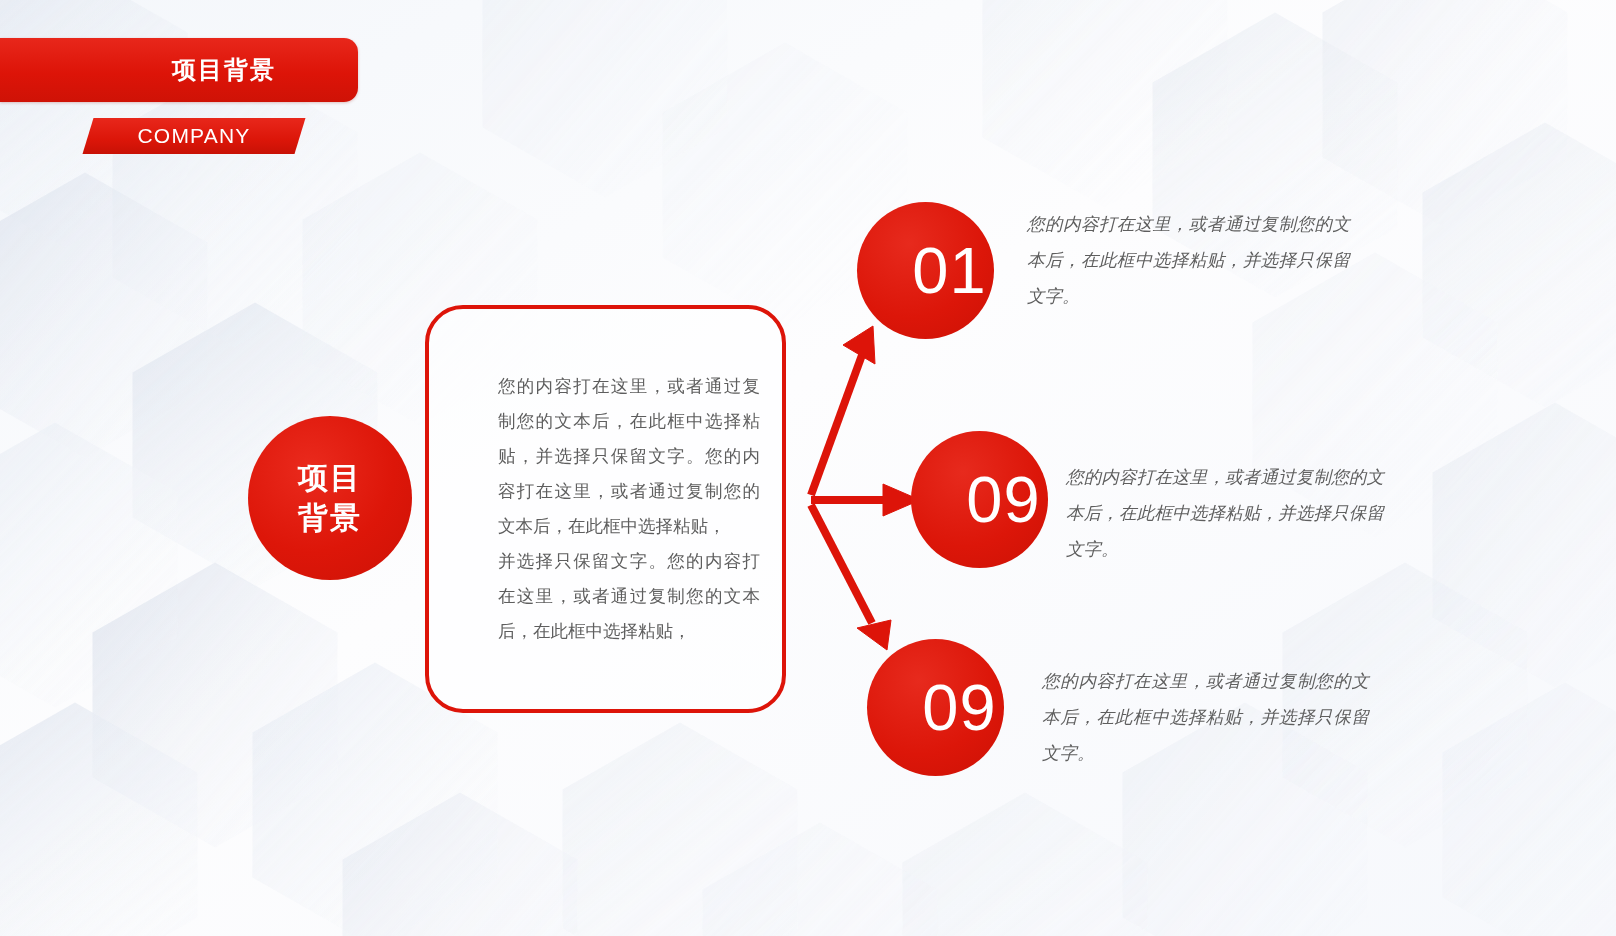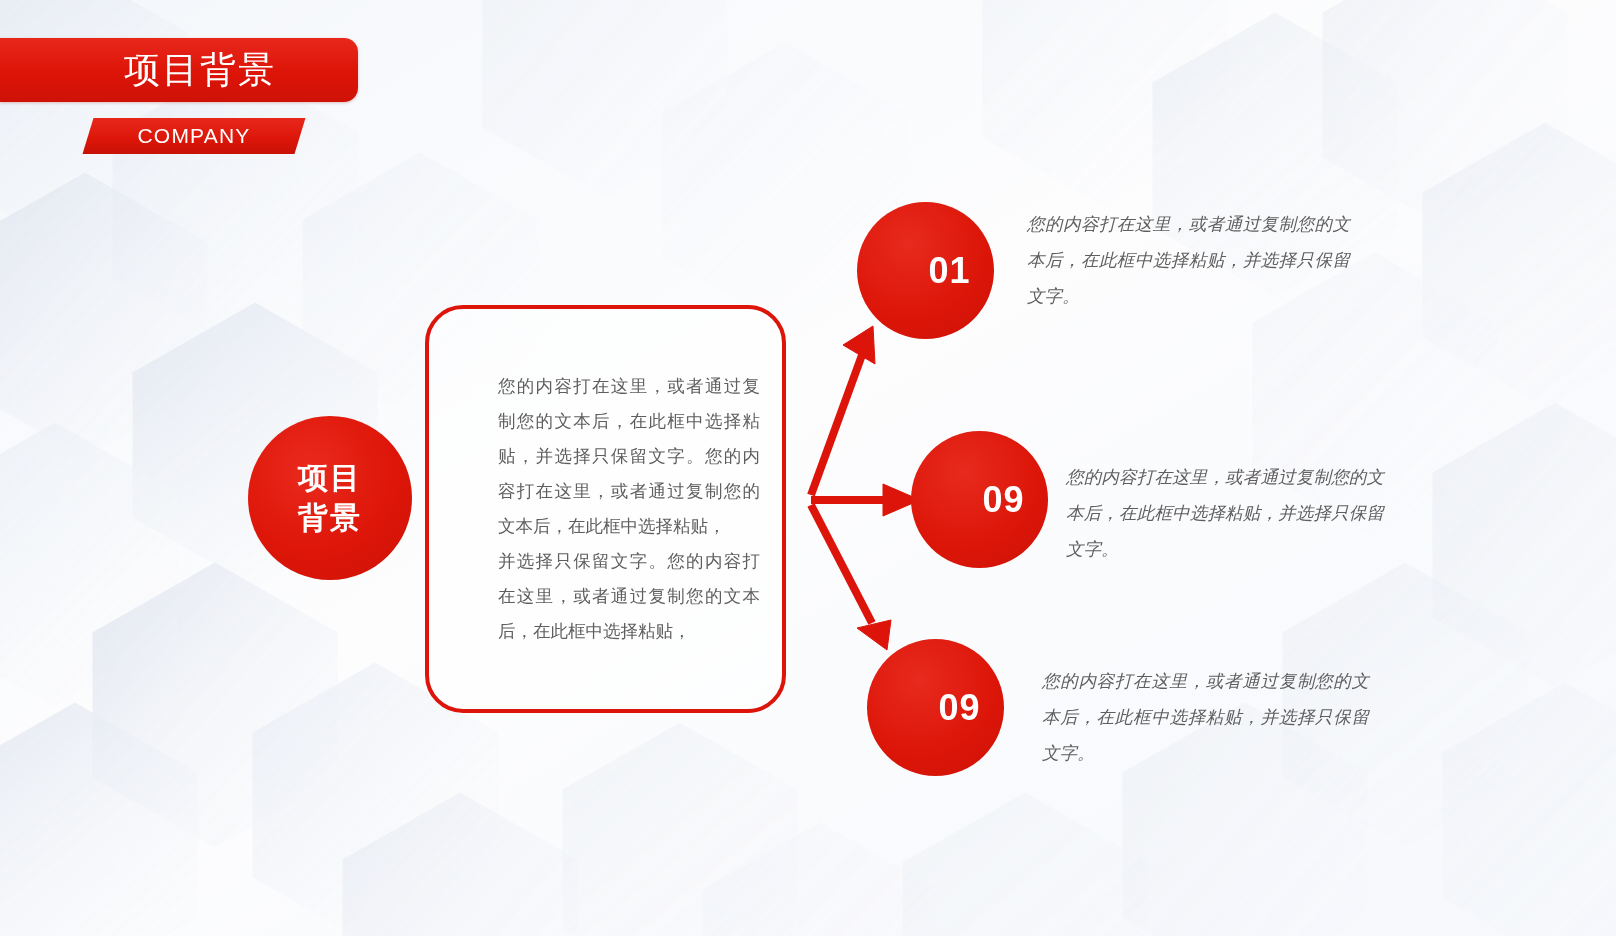--- a/index.html
+++ b/index.html
@@ -36,22 +36,22 @@
     border-bottom-right-radius: 14px;
     box-shadow: 0 1px 3px rgba(150,20,10,0.25);
     z-index: 5;
   }
   .title-banner-text {
     position: absolute;
     right: 82px;
     top: 50%;
     transform: translateY(-50%);
     color: #ffffff;
-    font-size: 36px;
-    font-weight: normal;
+    font-size: 24px;
+    font-weight: bold;
     letter-spacing: 2px;
     white-space: nowrap;
   }
 
   .company-banner {
     position: absolute;
     left: 88px;
     top: 118px;
     width: 212px;
     height: 36px;
@@ -134,22 +134,22 @@
     position: absolute;
     border-radius: 50%;
     background: radial-gradient(circle at 38% 30%, #e72a1d 0%, #dc1609 58%, #cc1105 100%);
     z-index: 8;
     display: flex;
     align-items: center;
     justify-content: center;
   }
   .num-circle-label {
     color: #ffffff;
-    font-size: 36px;
-    font-weight: bold;
+    font-size: 65px;
+    font-weight: normal;
     letter-spacing: 1px;
     line-height: 1;
     margin-left: 48px;
   }
 
   .item-01 .num-circle { left: 857px; top: 202px; width: 137px; height: 137px; }
   .item-02 .num-circle { left: 911px; top: 431px; width: 137px; height: 137px; }
   .item-03 .num-circle { left: 867px; top: 639px; width: 137px; height: 137px; }
 
   

